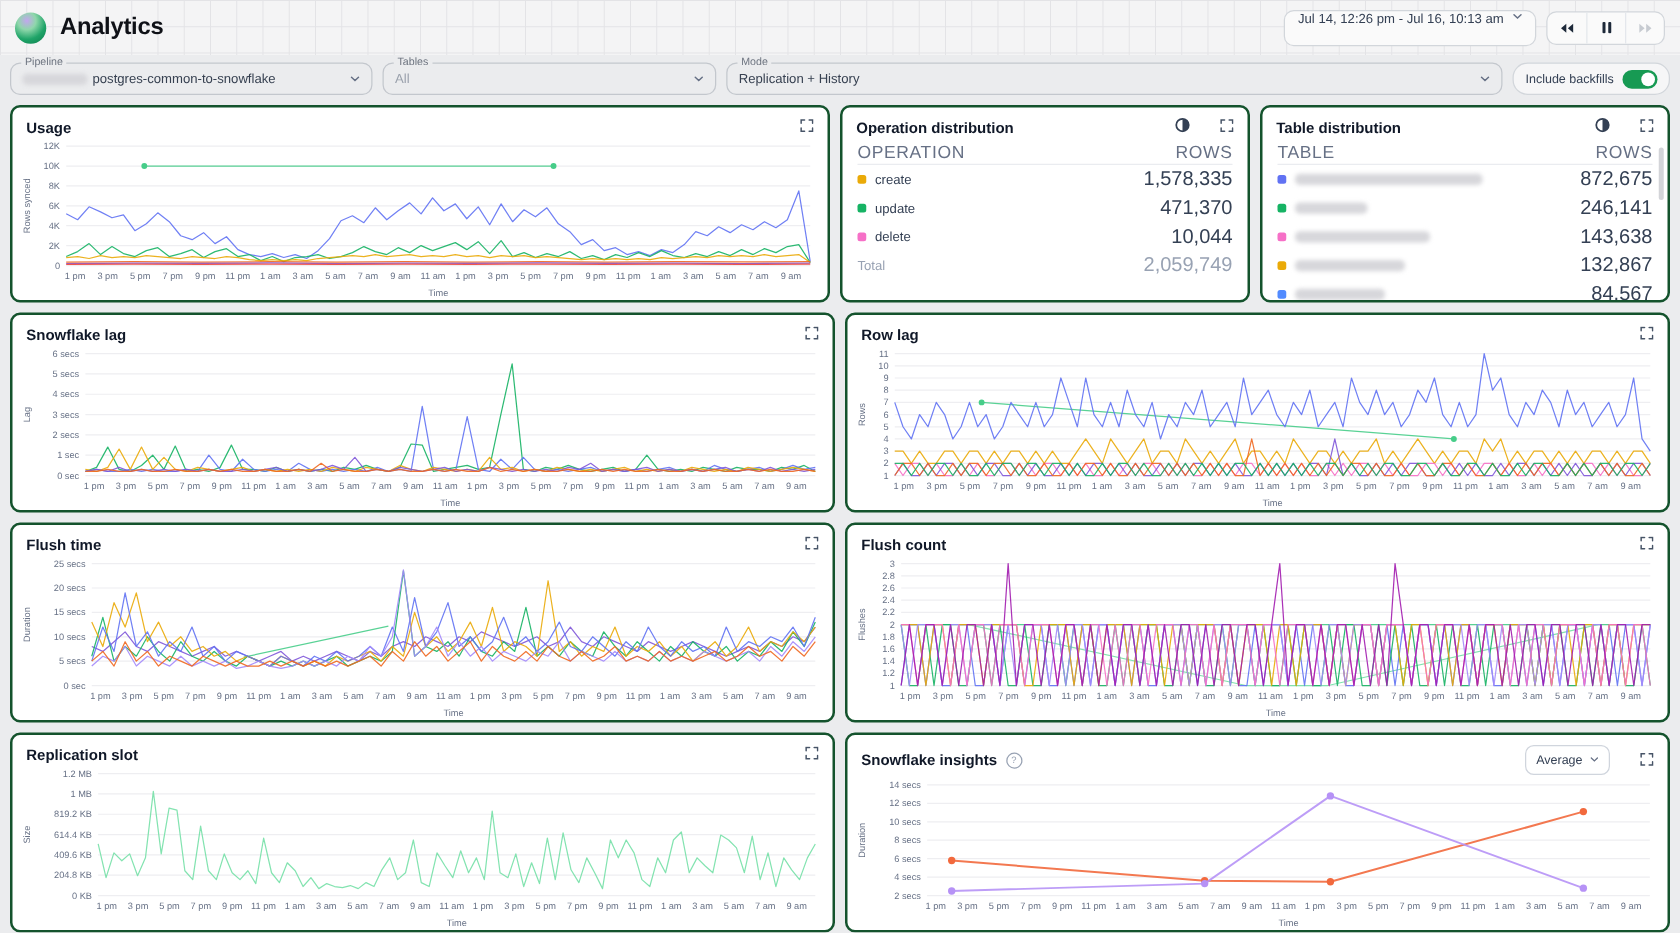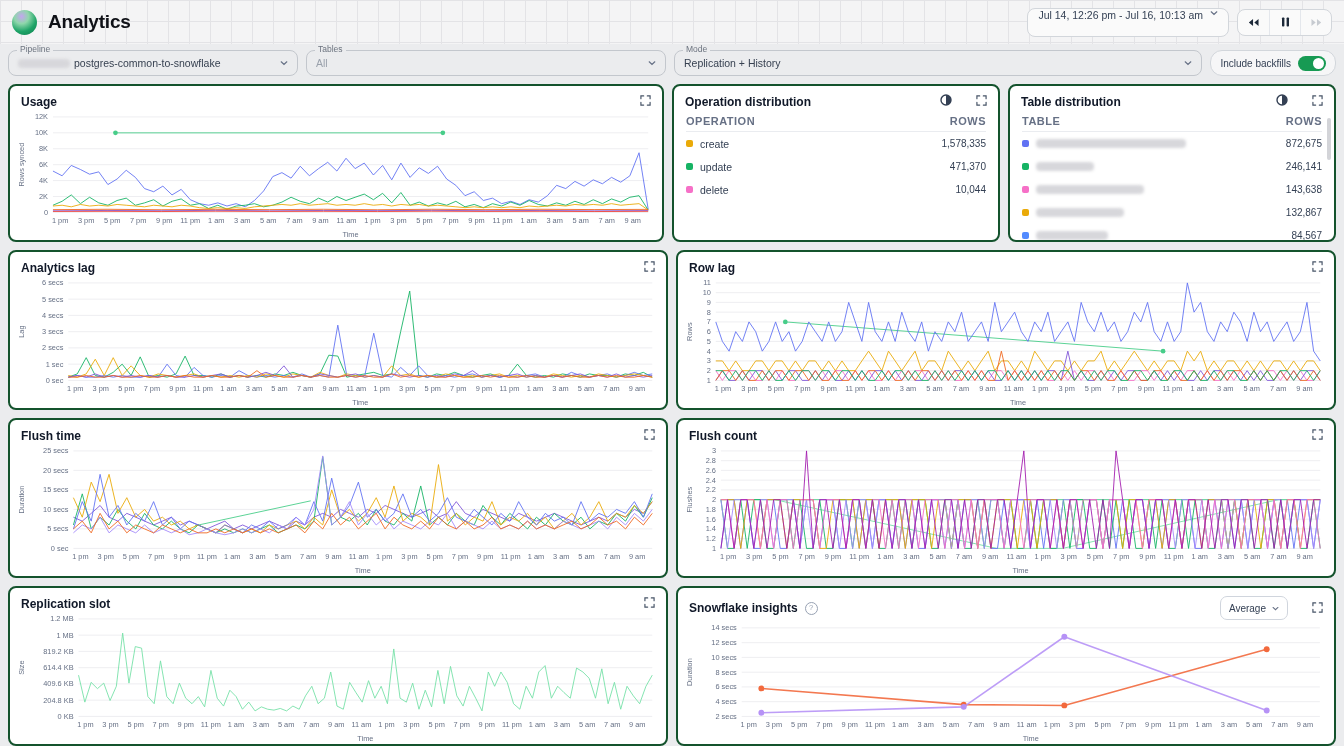--- a/index.html
+++ b/index.html
@@ -10,39 +10,39 @@
   .daterange{display:flex;align-items:flex-start;gap:7px;background:#fafafa;border:1px solid #d2d6db;border-radius:8px;height:27px;padding:0 10px;font-size:10.5px;color:#344054;cursor:pointer}
   .media{display:flex;border:1px solid #d2d6db;border-radius:8px;overflow:hidden;background:#fafafa;height:27px;box-sizing:border-box}
   .media .mbtn{width:31px;display:flex;align-items:center;justify-content:center;border:none;border-left:1px solid #e4e7ec;background:transparent;cursor:pointer}
   .media .mbtn:first-child{border-left:none}
   .filters{display:flex;gap:8px;align-items:center;padding:6px 8px 8px;box-sizing:border-box}
   .field{position:relative;height:26px;border:1px solid #c3c7cd;border-radius:8px;display:flex;align-items:center;padding:0 9px;box-sizing:border-box;cursor:pointer}
   .flabel{position:absolute;top:-6px;left:8px;font-size:8.5px;color:#6c737f;background:#ebecee;padding:0 3px;line-height:1}
   .fvalue{font-size:10.5px;color:#374151;display:flex;align-items:center;gap:4px;white-space:nowrap}
   .muted{color:#9aa1ac}
   .chev{margin-left:auto;display:flex}
-  .f-pipeline{width:290px}.f-tables{width:360px}.f-mode{flex:1}
+  .f-pipeline{width:290px}.f-tables{width:267px}.f-mode{flex:1}
   .toggle-pill{display:flex;align-items:center;gap:7px;border:1px solid #d2d6db;border-radius:12px;background:#f6f6f7;height:26px;padding:0 9px;font-size:10px;color:#344054;box-sizing:border-box;white-space:nowrap}
   .switch{width:28px;height:15px;border-radius:9px;background:#179a53;position:relative;cursor:pointer}
   .knob{position:absolute;right:2px;top:2px;width:11px;height:11px;border-radius:50%;background:#fff}
   .row{display:grid;gap:8px;margin:0 8px 8px}
   .row1{grid-template-columns:656px 328px 328px;height:158px}
   .row2{grid-template-columns:1fr 1fr;height:160px}
   .panel{background:#fff;border-radius:8px;border:2px solid #14532d;display:flex;flex-direction:column;overflow:hidden;position:relative;box-sizing:border-box}
   .phead{display:flex;align-items:center;padding:8px 11px 1px;gap:7px;flex:none}
   .ptitle{font-size:12px;font-weight:600;color:#101828}
   .picons{margin-left:auto;display:flex;gap:24px;align-items:center}
   .icon-btn{display:flex;cursor:pointer;background:none;border:none;padding:0}
   .chart{flex:1;min-height:0}
   .chart svg{width:100%;height:100%;display:block}
   .dtable{padding:1px 12px 0;font-size:10.5px}
   .trow{display:flex;align-items:center;gap:7px;height:23px;color:#344054}
-  .thead{height:20px;border-bottom:1px solid #eaecf0;font-size:11px;color:#667085;letter-spacing:.5px;font-weight:700}
+  .thead{height:20px;border-bottom:1px solid #eaecf0;font-size:14px;color:#667085;letter-spacing:.5px;font-weight:400}
   .swatch{width:7px;height:7px;border-radius:2px;flex:none}
-  .tval{margin-left:auto;font-size:10px}
+  .tval{margin-left:auto;font-size:16px}
   .total span{color:#98a2b3}
   .blur{display:inline-block;height:9px;border-radius:4px;background:#d7d7db;filter:blur(1.5px)}
   .scrollthumb{position:absolute;right:3px;top:32px;width:4px;height:42px;border-radius:2px;background:#d3d4d8;cursor:pointer}
   .agg-select{display:flex;align-items:center;gap:6px;border:1px solid #d0d5dd;border-radius:7px;height:22px;padding:0 8px;font-size:10px;color:#344054;background:#fff;cursor:pointer}
   .help{width:11px;height:11px;border-radius:50%;border:1px solid #98a2b3;color:#98a2b3;font-size:7.5px;display:flex;align-items:center;justify-content:center;line-height:1}
 </style>
 </head>
 <body>
 
 <header class="topbar">
@@ -213,20 +213,24 @@
         <div class="trow">
           <span class="swatch" style="background: rgb(22, 179, 100);"></span>
           <span>update</span>
           <span class="tval">471,370</span>
         </div>
         <div class="trow">
           <span class="swatch" style="background: rgb(246, 112, 199);"></span>
           <span>delete</span>
           <span class="tval">10,044</span>
         </div>
+        <div class="trow total">
+          <span>Total</span>
+          <span class="tval">2,059,749</span>
+        </div>
       </div>
   </section>
 
   <section class="panel">
     <div class="phead">
       <span class="ptitle">Table distribution</span>
       <span class="picons">
         <button class="icon-btn">
             <span><svg width="12" height="12" viewBox="0 0 12 12">
                 <circle cx="6" cy="6" r="5" fill="none" stroke="#344054" stroke-width="1.4"></circle>
@@ -271,21 +275,21 @@
           <span class="tval">84,567</span>
         </div>
       </div>
     <span class="scrollthumb"></span>
   </section>
 </div>
 
 <div class="row row2">
   <section class="panel">
     <div class="phead">
-      <span class="ptitle">Analytics lag</span>
+      <span class="ptitle">Snowflake lag</span>
       <span class="picons">
           <button class="icon-btn">
             <span><svg width="11" height="11" viewBox="0 0 12 12" fill="none" stroke="#475467" stroke-width="1.3" stroke-linecap="round">
                 <path d="M1 4V1h3M8 1h3v3M11 8v3H8M4 11H1V8"></path>
               </svg></span>
           </button>
         </span>
     </div>
     <div class="chart">
         <svg viewBox="0 0 658 134">

